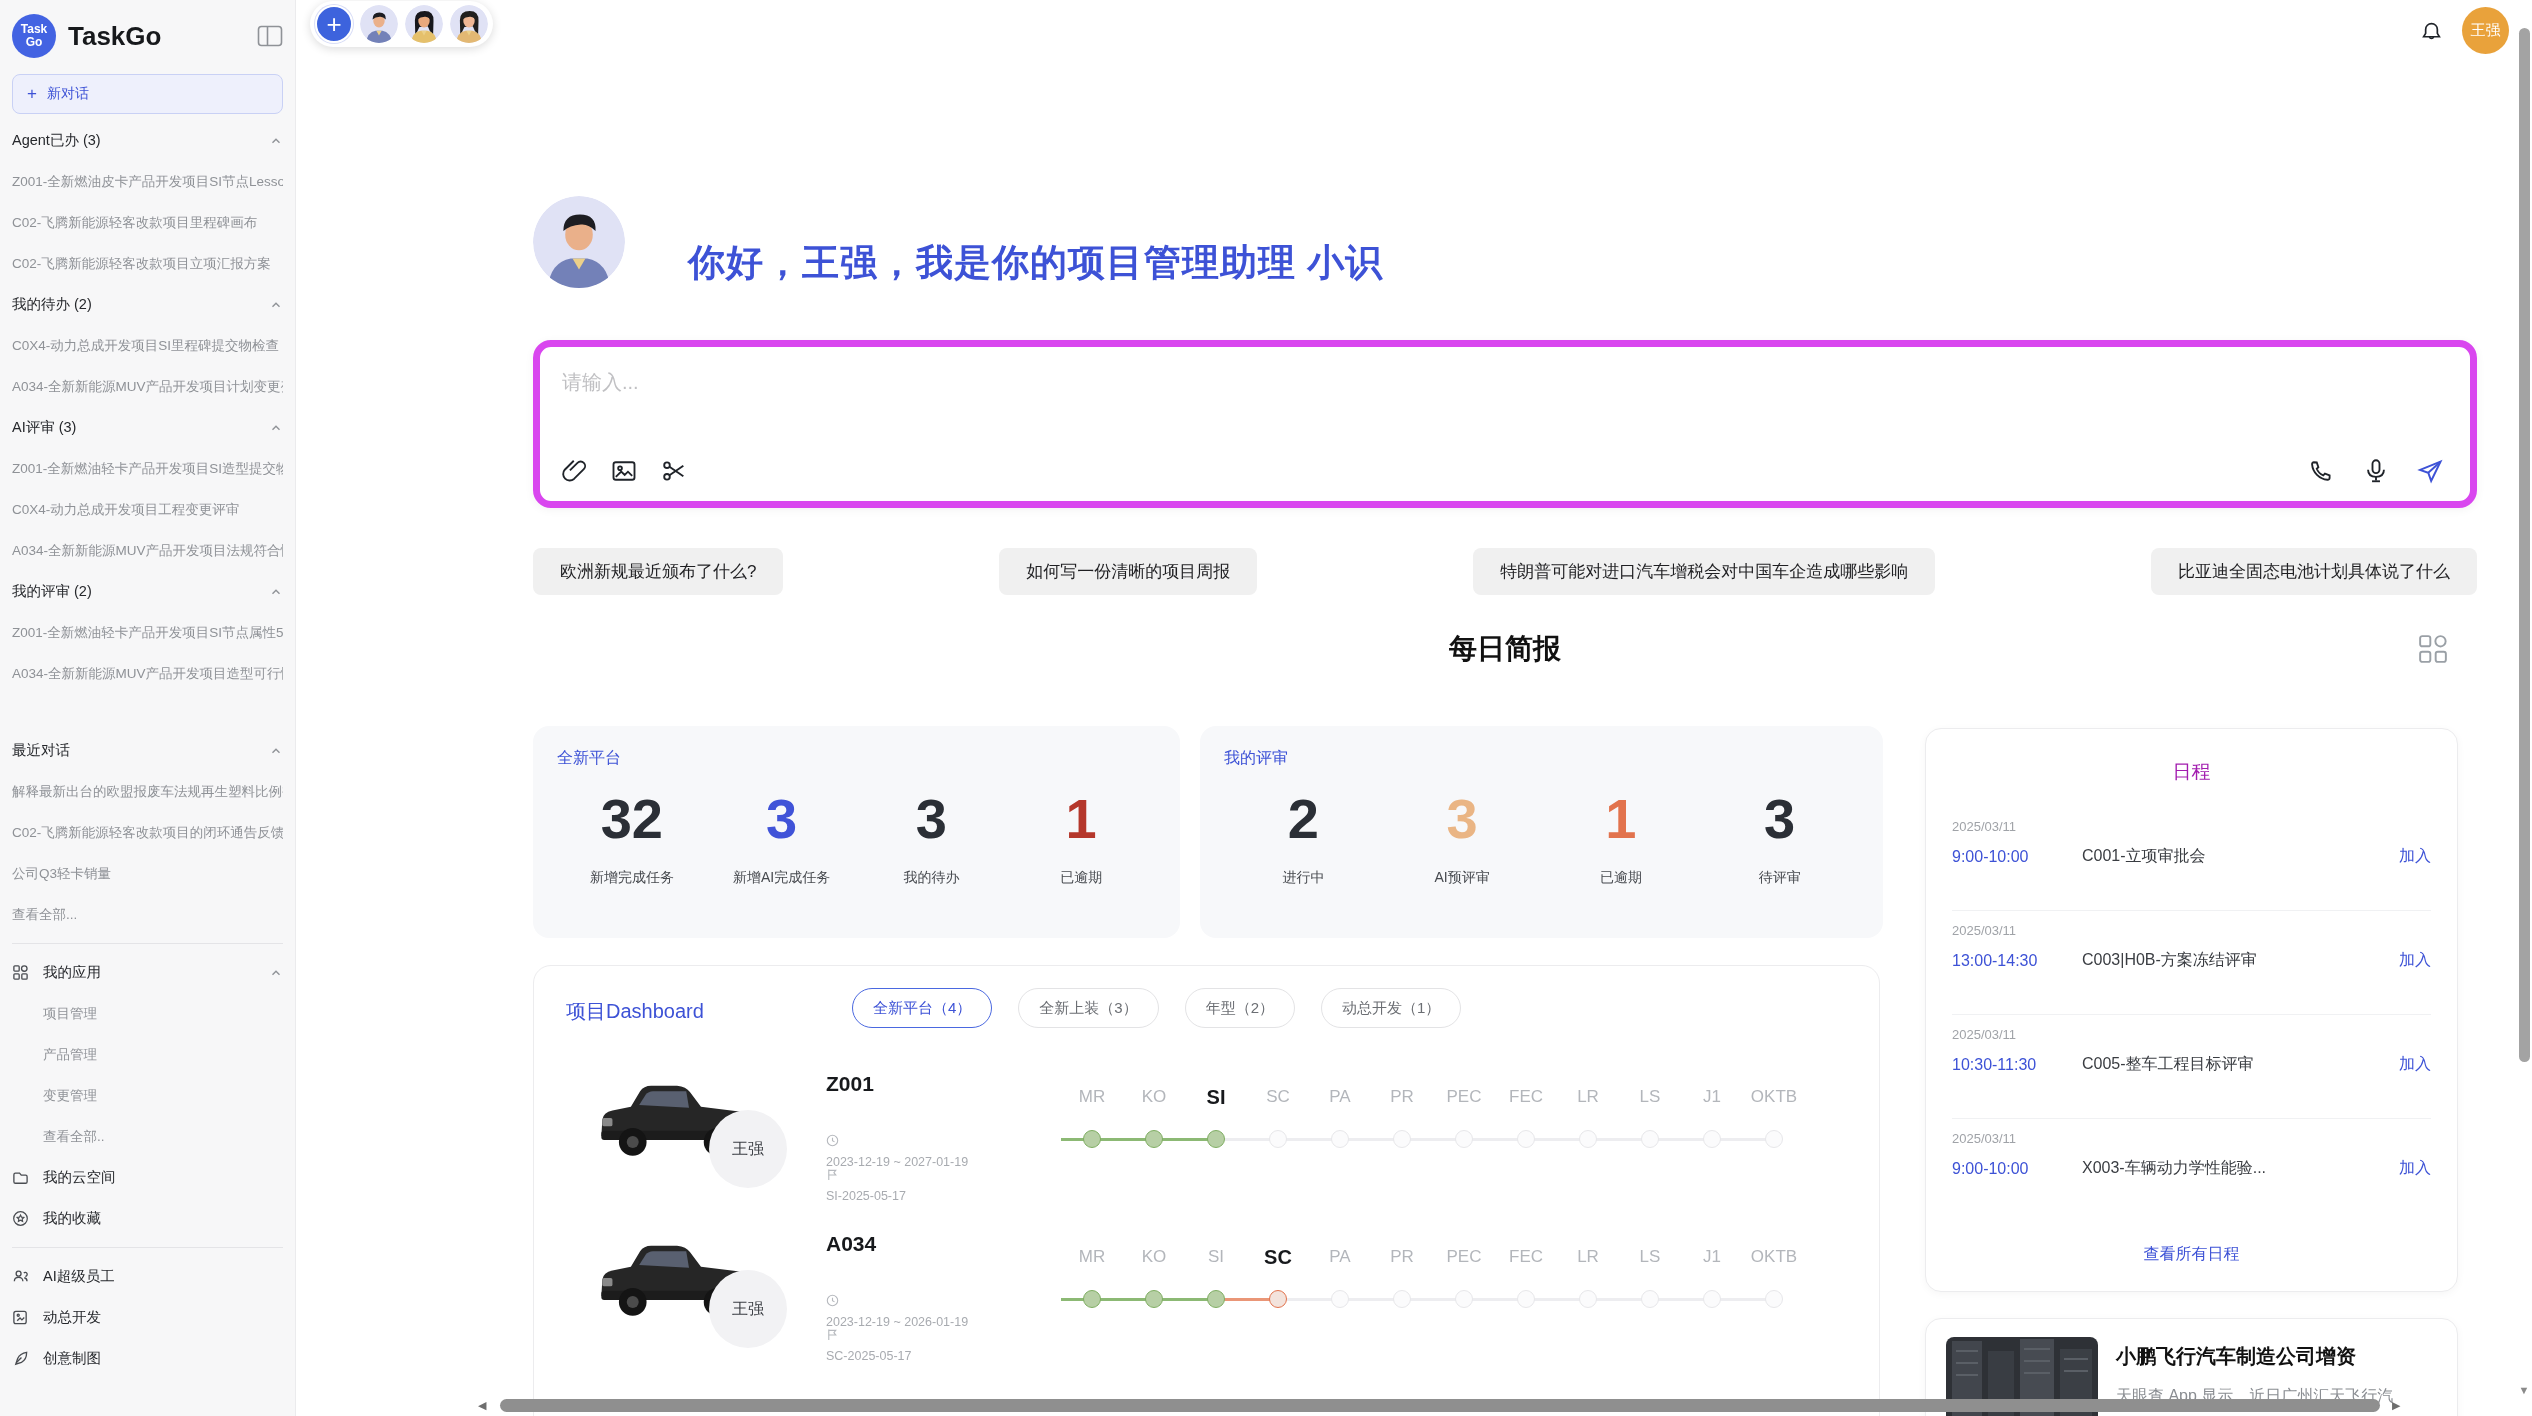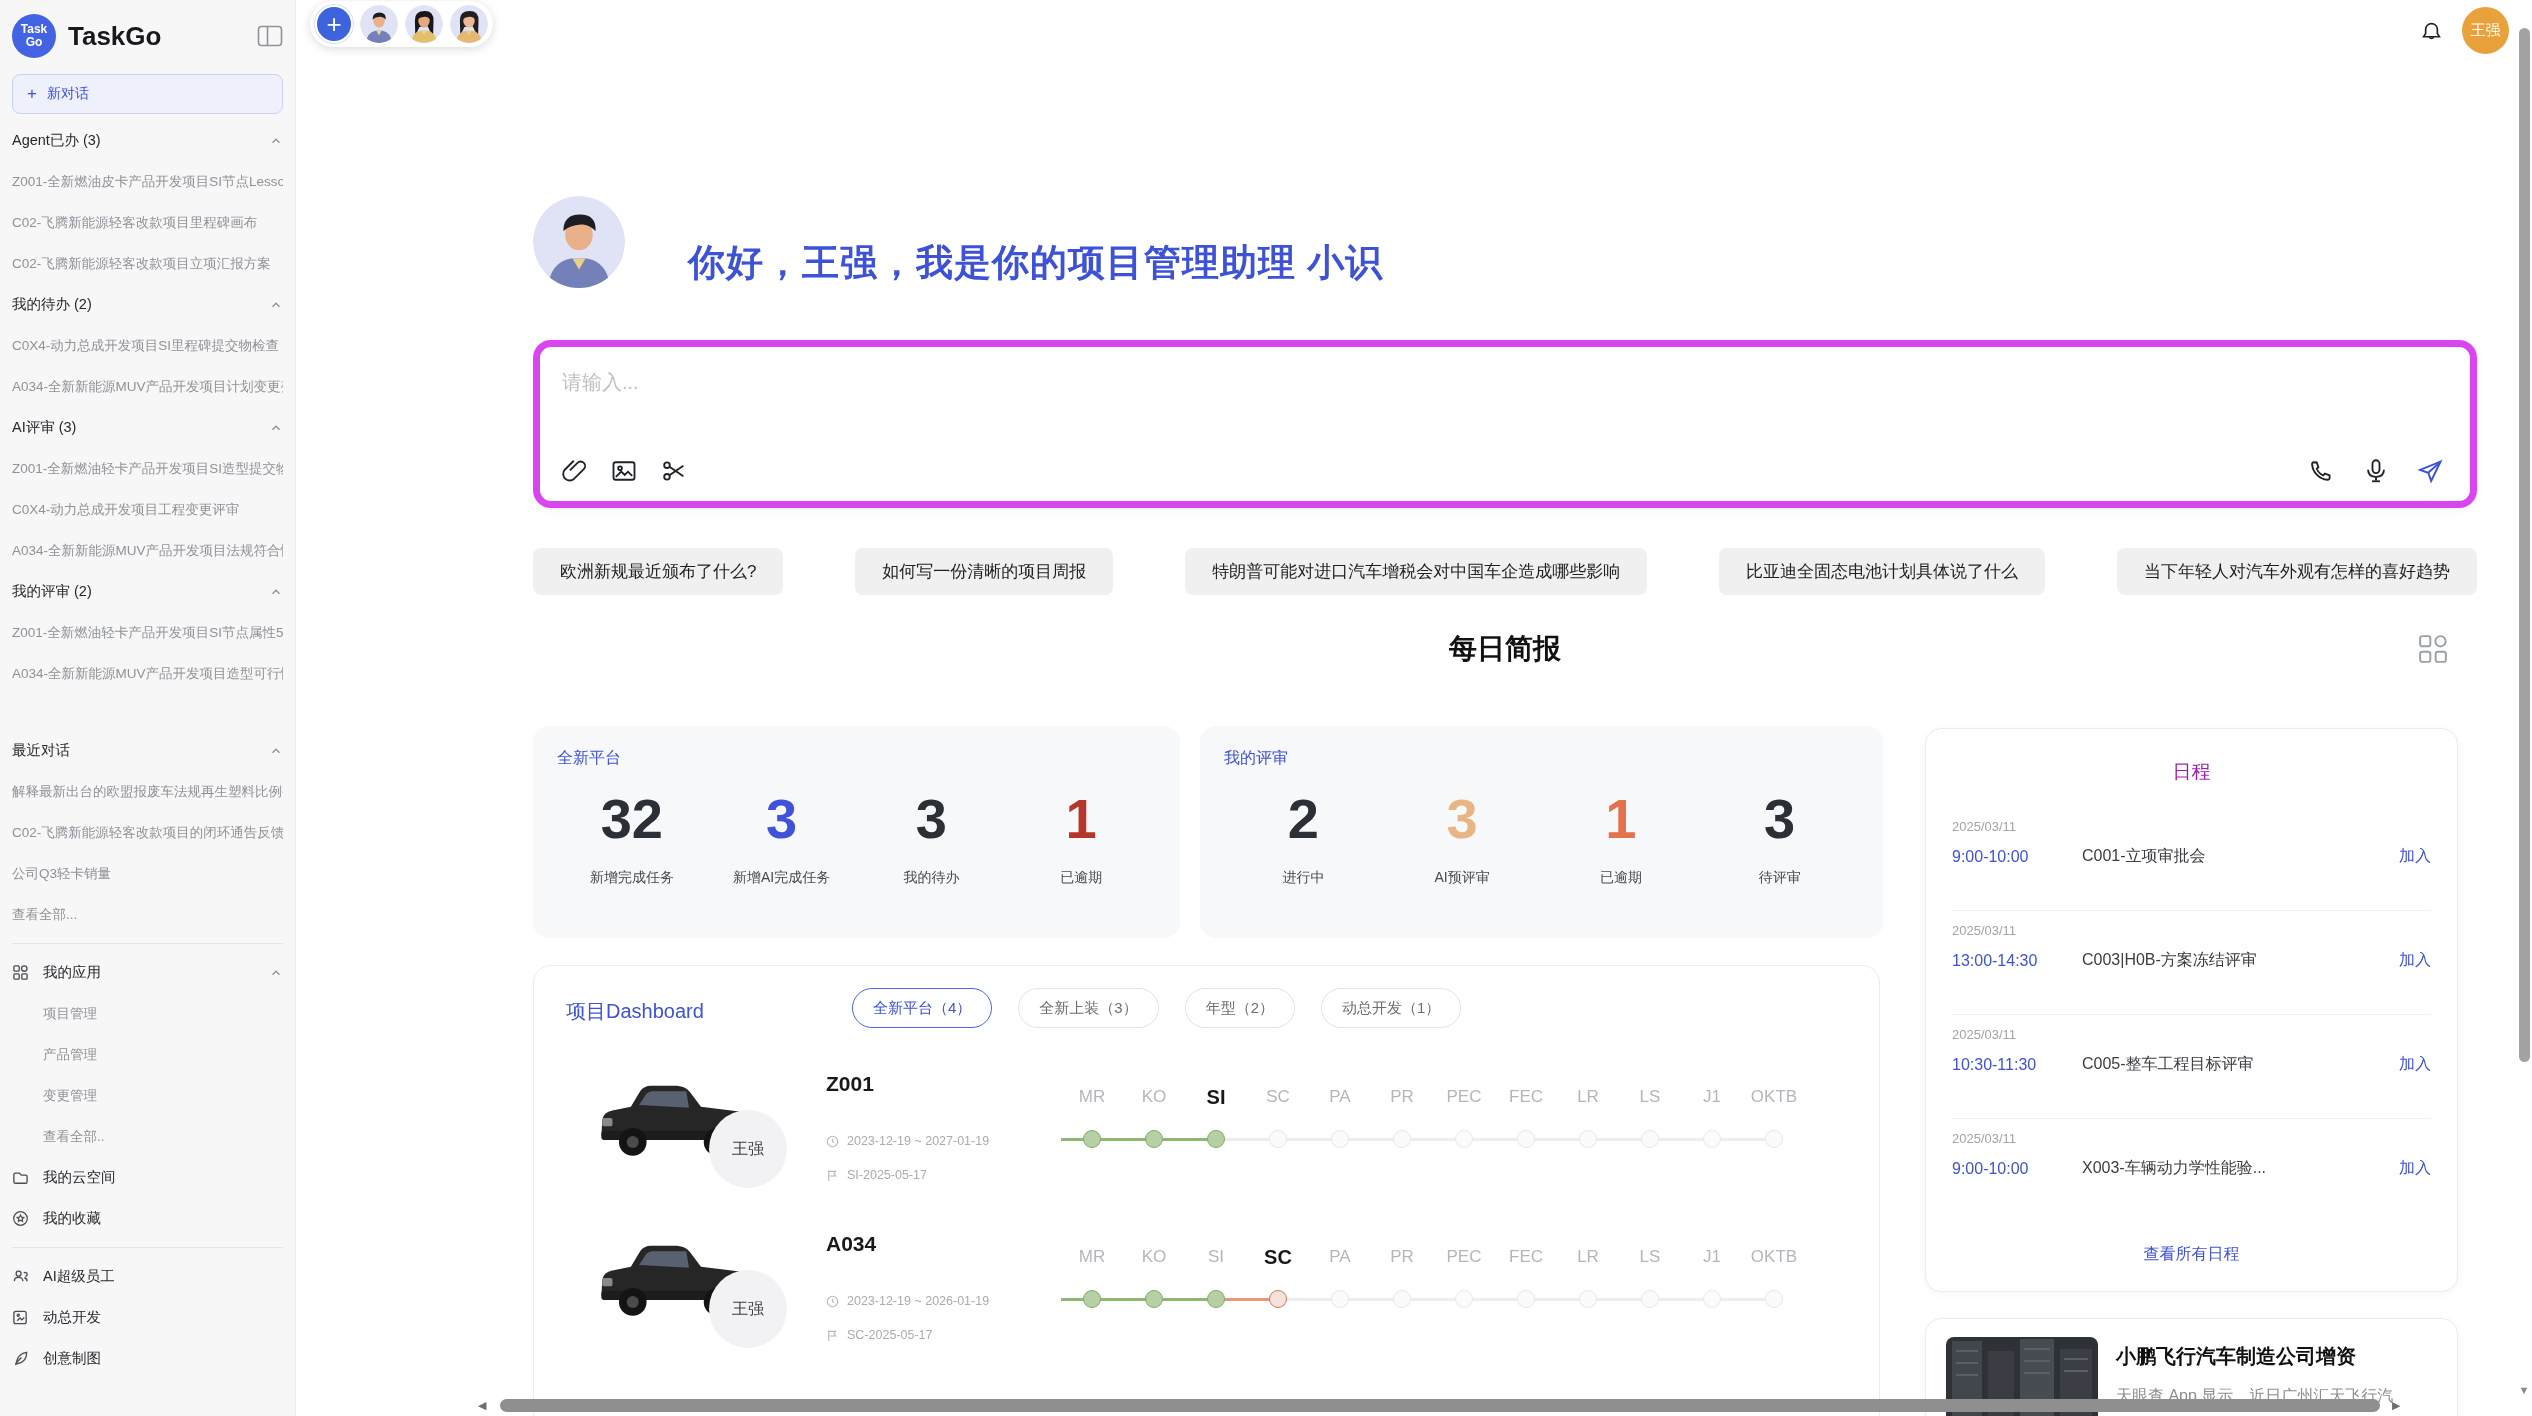--- a/index.html
+++ b/index.html
@@ -115,21 +115,21 @@
   }
   .dash-tab.active { border-color:#4a68e0; color:#3d52d6; }
   .proj-row { position:absolute; left:0; width:100%; height:160px; }
   .truck-wrap { position:absolute; left:60px; top:14px; }
   .proj-owner {
     position:absolute; left:175px; top:58px; width:78px; height:78px; border-radius:50%;
     background:#f2f2f4; display:flex; align-items:center; justify-content:center;
     font-size:16px; color:#3a3d42;
   }
   .proj-code { position:absolute; left:292px; top:20px; font-size:21px; font-weight:700; color:#17191c; }
-  .proj-meta { position:absolute; left:292px; display:flex; align-items:flex-end; gap:8px; font-size:12.5px; color:#a8abb0; }
+  .proj-meta { position:absolute; left:292px; display:flex; align-items:flex-start; gap:8px; font-size:12.5px; color:#a8abb0;flex-direction:column; }
   .proj-meta.m1 { top:82px; } .proj-meta.m2 { top:116px; }
   .track { position:absolute; left:527px; top:30px; display:flex; }
   .ms-col { width:62px; }
   .ms-label { text-align:center; font-size:17px; color:#b3b6bb; height:30px; line-height:30px; white-space:nowrap; }
   .ms-label.current { color:#17191c; font-weight:700; font-size:20px; }
   .ms-node-row { position:relative; height:40px; margin-top:8px; }
   .ms-line { position:absolute; top:18px; height:3px; width:31px; }
   .ms-line.l { left:0; } .ms-line.r { left:31px; }
   .ms-dot {
     position:absolute; left:22px; top:10px; width:18px; height:18px; border-radius:50%;
@@ -397,21 +397,20 @@
         <line x1="10.5" y1="13.5" x2="21" y2="4"></line>
     </svg>
   </div>
 </div>
 
 <div id="chips" class="abs">
     <div class="chip">欧洲新规最近颁布了什么?</div>
     <div class="chip">如何写一份清晰的项目周报</div>
     <div class="chip">特朗普可能对进口汽车增税会对中国车企造成哪些影响</div>
     <div class="chip">比亚迪全固态电池计划具体说了什么</div>
-    <div class="chip">当下年轻人对汽车外观有怎样的喜好趋势</div>
   </div>
 
 <div id="daily-title" class="abs">每日简报</div>
 <svg id="daily-grid-icon" class="abs" viewBox="0 0 28 28" fill="none" stroke="#9aa0a6" stroke-width="1.8">
   <rect x="2" y="2" width="9.5" height="9.5" rx="2"></rect>
     <circle cx="21" cy="6.8" r="4.8"></circle>
   <rect x="2" y="16.5" width="9.5" height="9.5" rx="2"></rect>
     <rect x="16.5" y="16.5" width="9.5" height="9.5" rx="2"></rect>
 </svg>
 <div id="task-card" class="stat-card">

